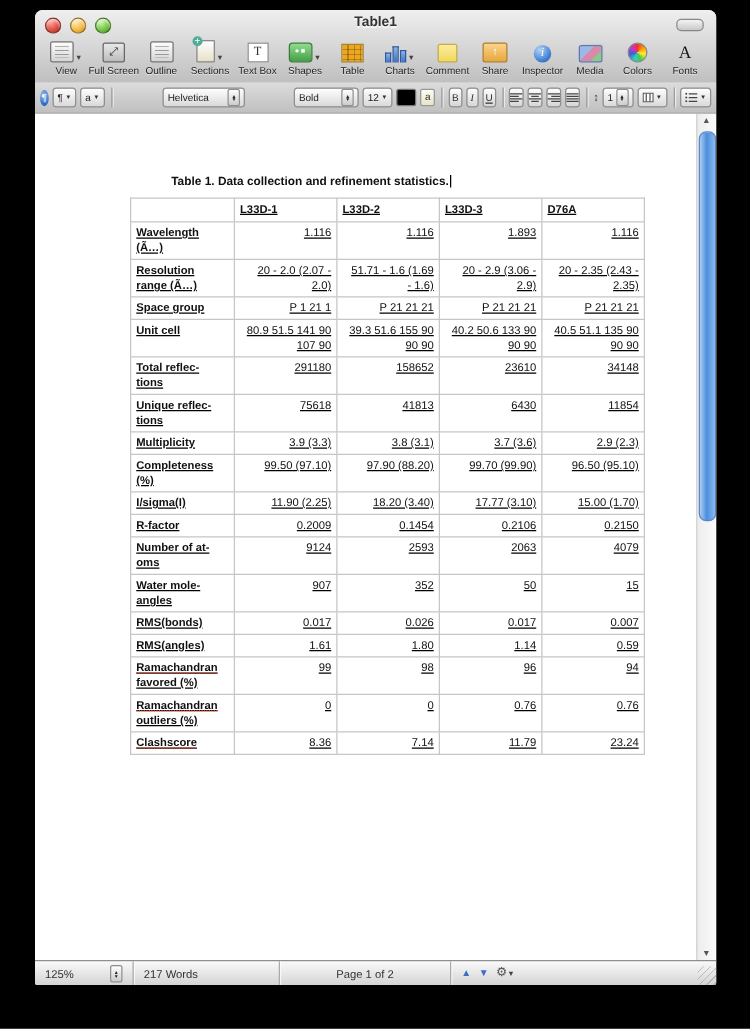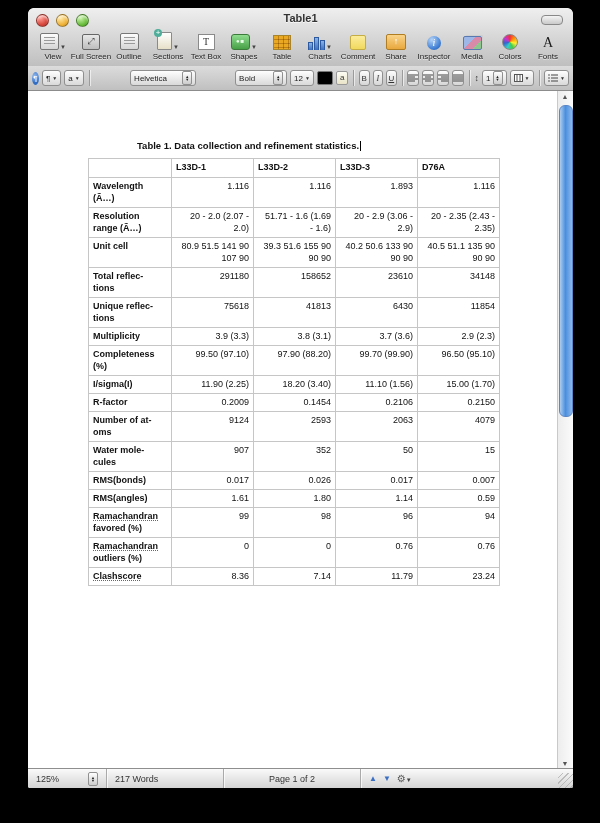--- a/index.html
+++ b/index.html
@@ -55,21 +55,21 @@
   .swatch2{width:20px;height:12px;border:1px solid #999;border-radius:2px;background:linear-gradient(#fdfdf4,#e9e4c8);font-size:8px;color:#333;text-align:center;line-height:11px;}
   .fbtn{width:16px;height:14px;border:1px solid #8f8f8f;border-radius:3px;background:linear-gradient(#fdfdfd,#d6d6d6);font-size:8px;color:#333;display:flex;align-items:center;justify-content:center;}
   .fbtn.it{font-family:"Liberation Serif",serif;font-style:italic;}
   .fbtn.un{text-decoration:underline;}
   .alsvg{display:block;}
 
   
   .doc{position:absolute;top:83px;left:0;right:15px;bottom:19px;background:#fff;overflow:hidden;}
   .doctitle{position:absolute;left:61px;top:49px;font-size:9.5px;font-weight:bold;color:#111;margin-left:48px;}
   .cursor{display:inline-block;width:1px;height:10px;background:#000;vertical-align:-2px;margin-left:1px;}
-  table.stats{position:absolute;left:60px;top:67px;width:411px;border-collapse:collapse;table-layout:fixed;}
+  table.stats{position:absolute;left:76px;top:67px;width:411px;border-collapse:collapse;table-layout:fixed;text-decoration:underline;}
   table.stats td{border:1px solid #c6c6c6;font-size:9px;line-height:12px;padding:2px 4px 3px;vertical-align:top;color:#111;}
   table.stats .hdr{font-weight:bold;height:13px;}
   table.stats .lbl{font-weight:bold;}
   table.stats .val{text-align:right;white-space:pre-line;}
   table.stats col.c0{width:83px;} table.stats col.cn{width:82px;}
   .miss{text-decoration:underline;text-decoration-style:dotted;text-decoration-color:#e8321f;text-underline-offset:1px;}
 
   
   .vscroll{position:absolute;top:83px;right:0;width:15px;bottom:19px;background:linear-gradient(90deg,#ededed,#fbfbfb);border-left:1px solid #c9c9c9;}
   .sarrow{position:absolute;left:0;width:14px;height:11px;font-size:7px;color:#555;text-align:center;line-height:11px;}
@@ -349,20 +349,29 @@
 2.0)</td>
             <td class="val">51.71  - 1.6 (1.69
 - 1.6)</td>
             <td class="val">20  - 2.9 (3.06 -
 2.9)</td>
             <td class="val">20  - 2.35 (2.43 -
 2.35)</td>
           </tr>
           <tr>
             <td class="lbl">
+              <div>Space group</div>
+            </td>
+            <td class="val">P 1 21 1</td>
+            <td class="val">P 21 21 21</td>
+            <td class="val">P 21 21 21</td>
+            <td class="val">P 21 21 21</td>
+          </tr>
+          <tr>
+            <td class="lbl">
               <div>Unit cell</div>
             </td>
             <td class="val">80.9 51.5 141 90
 107 90</td>
             <td class="val">39.3 51.6 155 90
 90 90</td>
             <td class="val">40.2 50.6 133 90
 90 90</td>
             <td class="val">40.5 51.1 135 90
 90 90</td>
@@ -405,21 +414,21 @@
             <td class="val">97.90 (88.20)</td>
             <td class="val">99.70 (99.90)</td>
             <td class="val">96.50 (95.10)</td>
           </tr>
           <tr>
             <td class="lbl">
               <div>I/sigma(I)</div>
             </td>
             <td class="val">11.90 (2.25)</td>
             <td class="val">18.20 (3.40)</td>
-            <td class="val">11.10 (1.56)</td>
+            <td class="val">17.77 (3.10)</td>
             <td class="val">15.00 (1.70)</td>
           </tr>
           <tr>
             <td class="lbl">
               <div>R-factor</div>
             </td>
             <td class="val">0.2009</td>
             <td class="val">0.1454</td>
             <td class="val">0.2106</td>
             <td class="val">0.2150</td>
@@ -430,21 +439,21 @@
               <div>oms</div>
             </td>
             <td class="val">9124</td>
             <td class="val">2593</td>
             <td class="val">2063</td>
             <td class="val">4079</td>
           </tr>
           <tr>
             <td class="lbl">
               <div>Water mole-</div>
-              <div>cules</div>
+              <div>angles</div>
             </td>
             <td class="val">907</td>
             <td class="val">352</td>
             <td class="val">50</td>
             <td class="val">15</td>
           </tr>
           <tr>
             <td class="lbl">
               <div>RMS(bonds)</div>
             </td>

